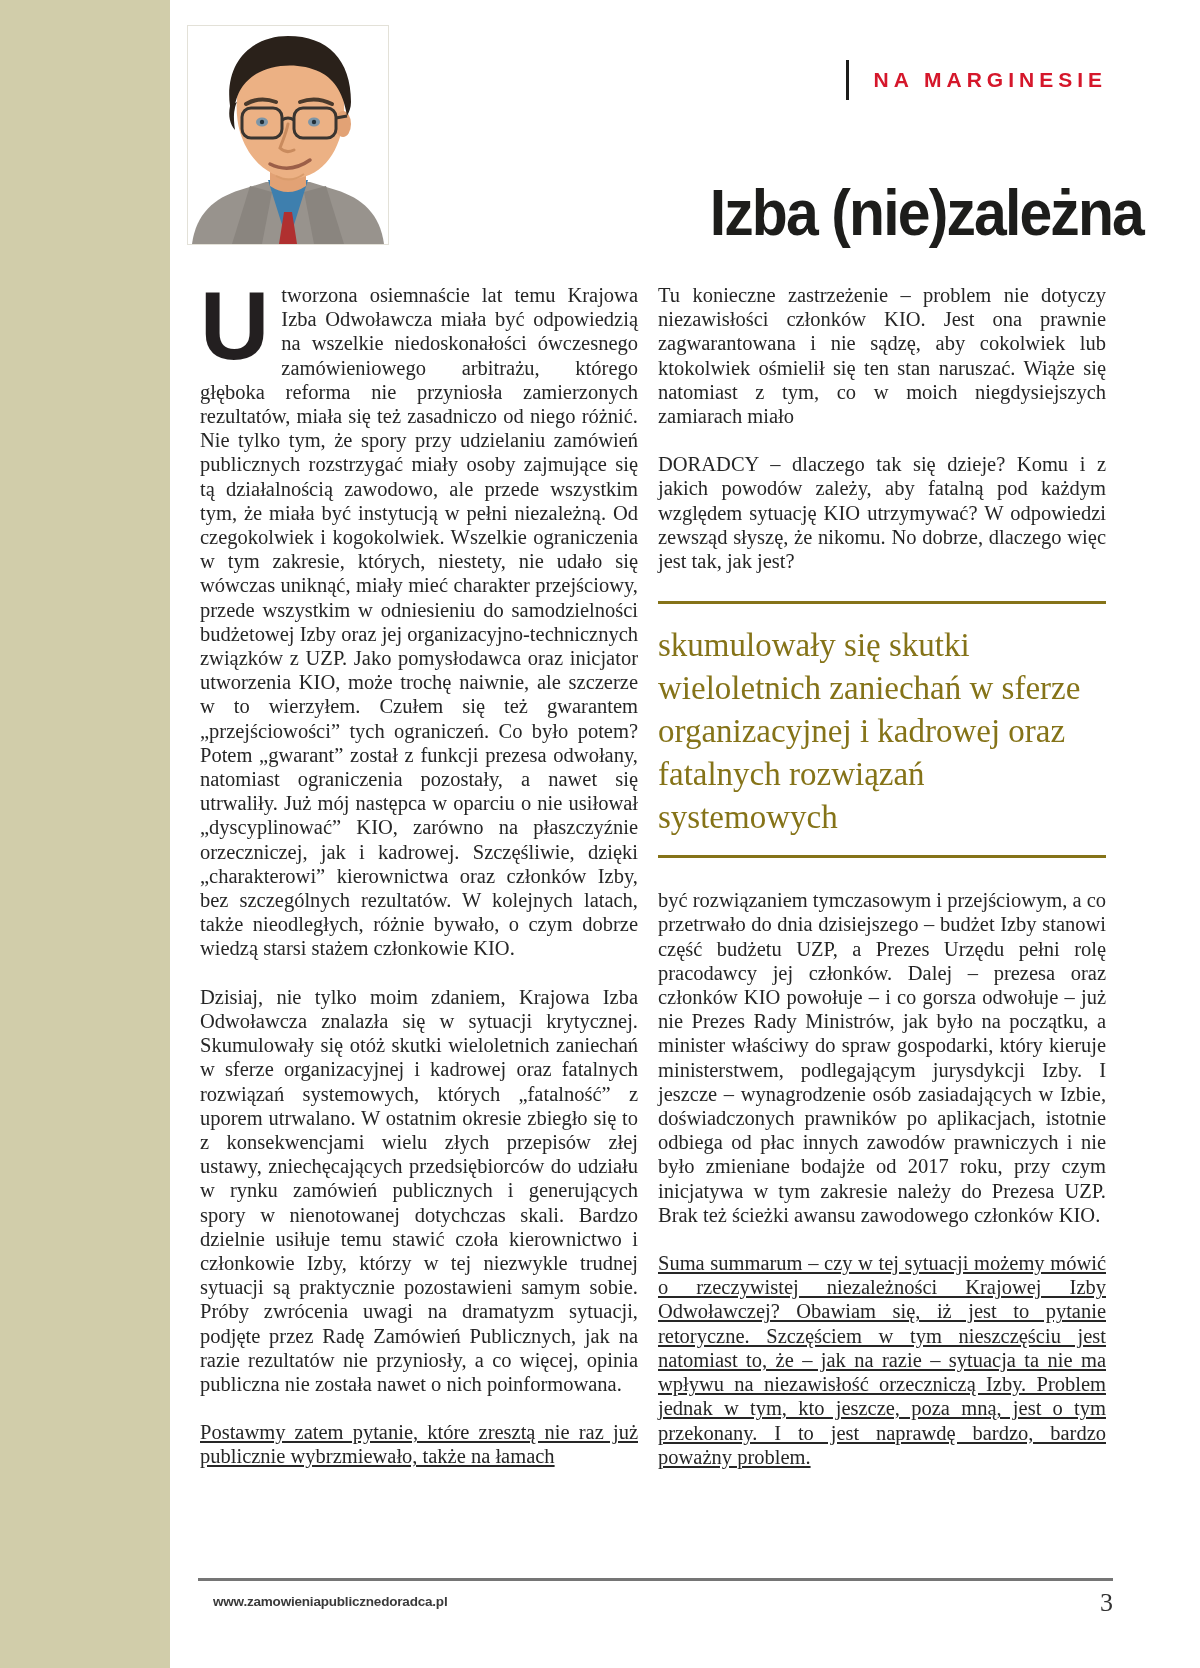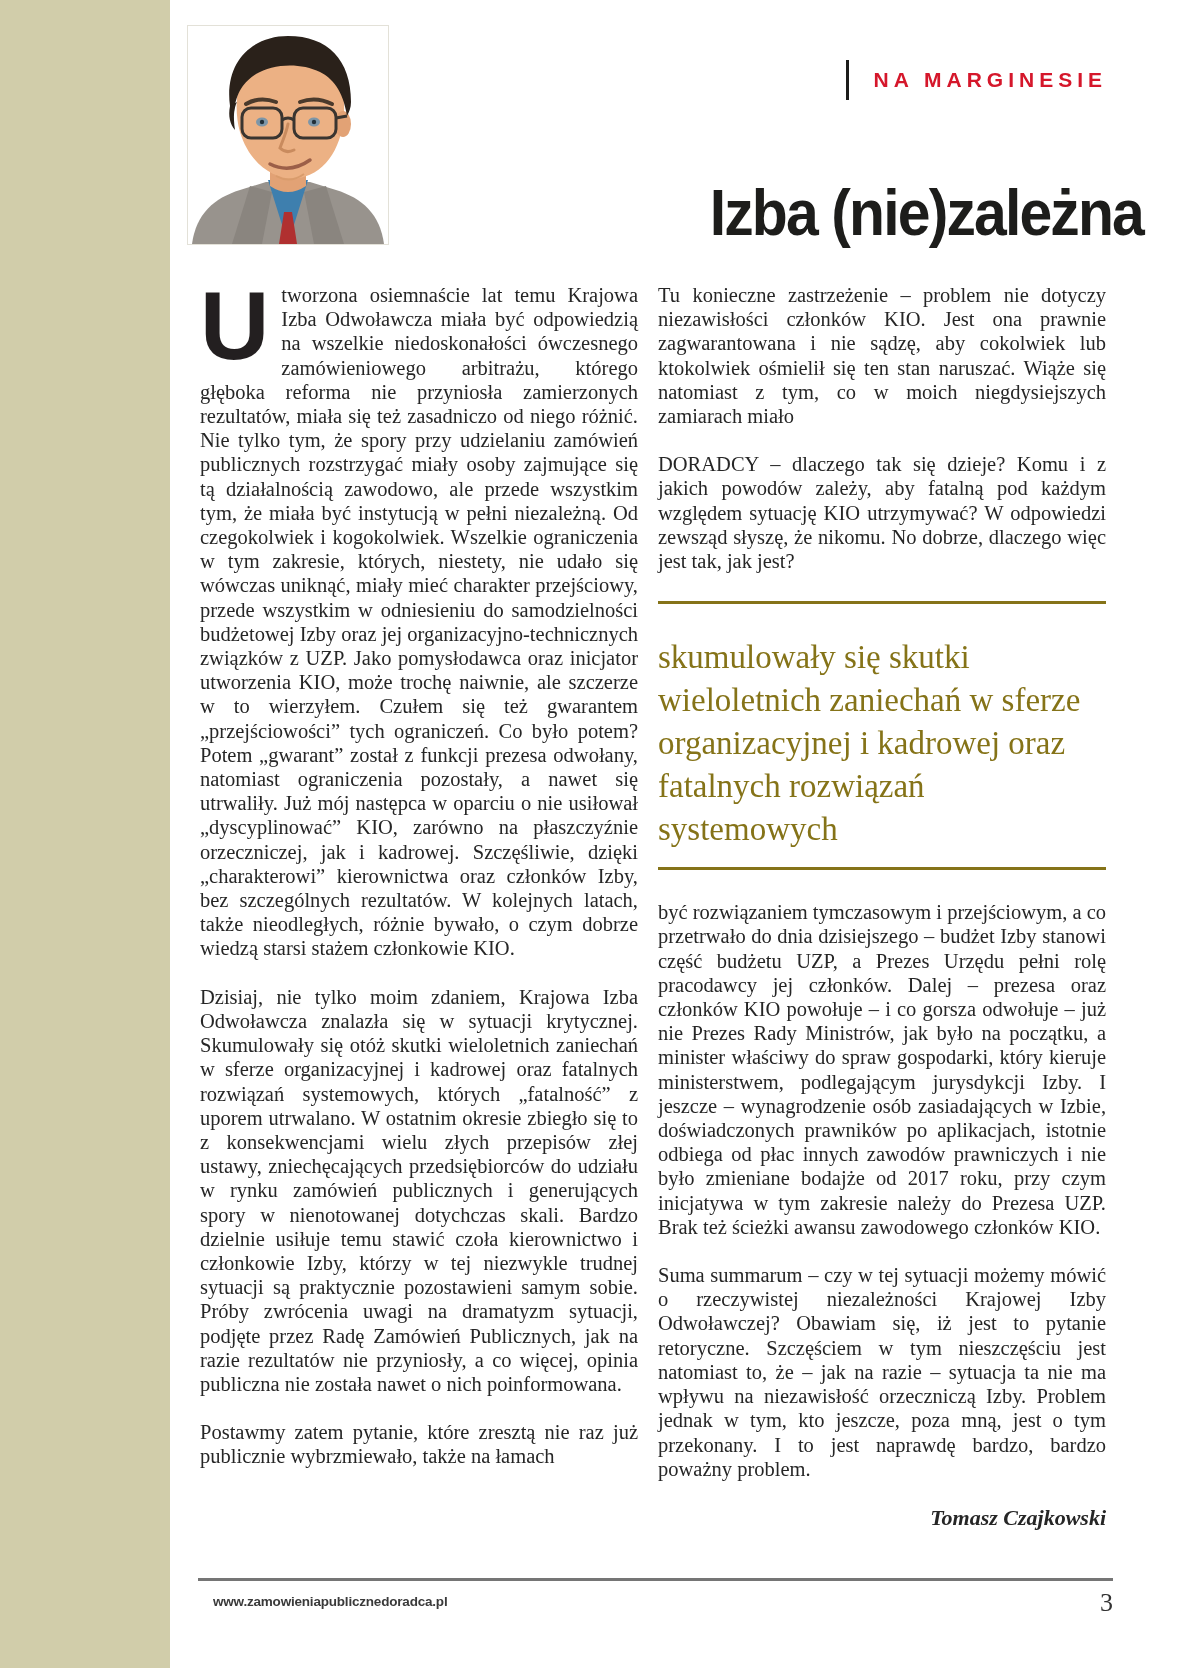--- a/index.html
+++ b/index.html
@@ -13,25 +13,25 @@
   .kicker-label{font-family:"Liberation Sans",sans-serif;font-weight:700;font-size:21px;
         letter-spacing:5px;color:#d5172b;white-space:nowrap;}
   .title{position:absolute;top:176px;right:57px;font-family:"Liberation Sans",sans-serif;
         font-weight:700;font-size:64px;letter-spacing:-2px;color:#1d1d1b;white-space:nowrap;
         transform:scaleX(.92);transform-origin:100% 50%;}
   .col{position:absolute;top:283px;}
   .col-left{left:200px;width:438px;}
   .col-right{left:658px;width:448px;}
   .col p{margin:0 0 24px 0;font-size:20.5px;line-height:24.2px;text-align:justify;
         color:#262626;}
-  .col p:last-child{margin-bottom:0;}
+  .col p:last-child{margin-bottom:0;text-decoration:underline;}
   .dropcap{float:left;font-family:"Liberation Sans",sans-serif;font-weight:700;
         font-size:96px;line-height:74px;padding:6px 12px 0 0;color:#231f20;}
   .quote-block{border-top:3px solid #857318;border-bottom:3px solid #857318;
-        margin:28px 0 30px 0;padding:32px 0 16px 0;}
+        margin:28px 0 30px 0;padding:20px 0 16px 0;}
   .quote-text{font-size:33px;line-height:43px;color:#857318;text-align:left;
         font-family:"Liberation Serif",serif;}
   .byline{margin-top:14px;text-align:right;font-weight:700;font-style:italic;
         font-size:22px;color:#262626;}
   .footer-rule{position:absolute;left:198px;top:1578px;width:915px;height:3px;background:#757575;}
   .footer-url{position:absolute;left:200px;top:1594px;font-family:"Liberation Sans",sans-serif;
         font-weight:700;font-size:13.5px;letter-spacing:-.2px;color:#3a3a3a;margin-left:13px;}
   .page-number{position:absolute;right:87px;top:1588px;font-family:"Liberation Serif",serif;
         font-size:26px;color:#333333;}
 </style>
@@ -86,20 +86,19 @@
   </div>
 
   <div class="col col-right">
     <p>Tu konieczne zastrzeżenie – problem nie dotyczy niezawisłości członków KIO. Jest ona prawnie zagwarantowana i nie sądzę, aby cokolwiek lub ktokolwiek ośmielił się ten stan naruszać. Wiąże się natomiast z tym, co w moich niegdysiejszych zamiarach miało</p>
     <p>DORADCY – dlaczego tak się dzieje? Komu i z jakich powodów zależy, aby fatalną pod każdym względem sytuację KIO utrzymywać? W odpowiedzi zewsząd słyszę, że nikomu. No dobrze, dlaczego więc jest tak, jak jest?</p>
     <div class="quote-block">
       <div class="quote-text">skumulowały się skutki wieloletnich zaniechań w sferze organizacyjnej i kadrowej oraz fatalnych rozwiązań systemowych</div>
     </div>
     <p>być rozwiązaniem tymczasowym i przejściowym, a co przetrwało do dnia dzisiejszego – budżet Izby stanowi część budżetu UZP, a Prezes Urzędu pełni rolę pracodawcy jej członków. Dalej – prezesa oraz członków KIO powołuje – i co gorsza odwołuje – już nie Prezes Rady Ministrów, jak było na początku, a minister właściwy do spraw gospodarki, który kieruje ministerstwem, podlegającym jurysdykcji Izby. I jeszcze – wynagrodzenie osób zasiadających w Izbie, doświadczonych prawników po aplikacjach, istotnie odbiega od płac innych zawodów prawniczych i nie było zmieniane bodajże od 2017 roku, przy czym inicjatywa w tym zakresie należy do Prezesa UZP. Brak też ścieżki awansu zawodowego członków KIO.</p>
     <p>Suma summarum – czy w tej sytuacji możemy mówić o rzeczywistej niezależności Krajowej Izby Odwoławczej? Obawiam się, iż jest to pytanie retoryczne. Szczęściem w tym nieszczęściu jest natomiast to, że – jak na razie – sytuacja ta nie ma wpływu na niezawisłość orzeczniczą Izby. Problem jednak w tym, kto jeszcze, poza mną, jest o tym przekonany. I to jest naprawdę bardzo, bardzo poważny problem.</p>
-    <div class="byline">Tomasz Czajkowski</div>
   </div>
 
   <div class="footer-rule"></div>
   <div class="footer-url">www.zamowieniapublicznedoradca.pl</div>
   <div class="page-number">3</div>
 
 </div>
 
 </body></html>

